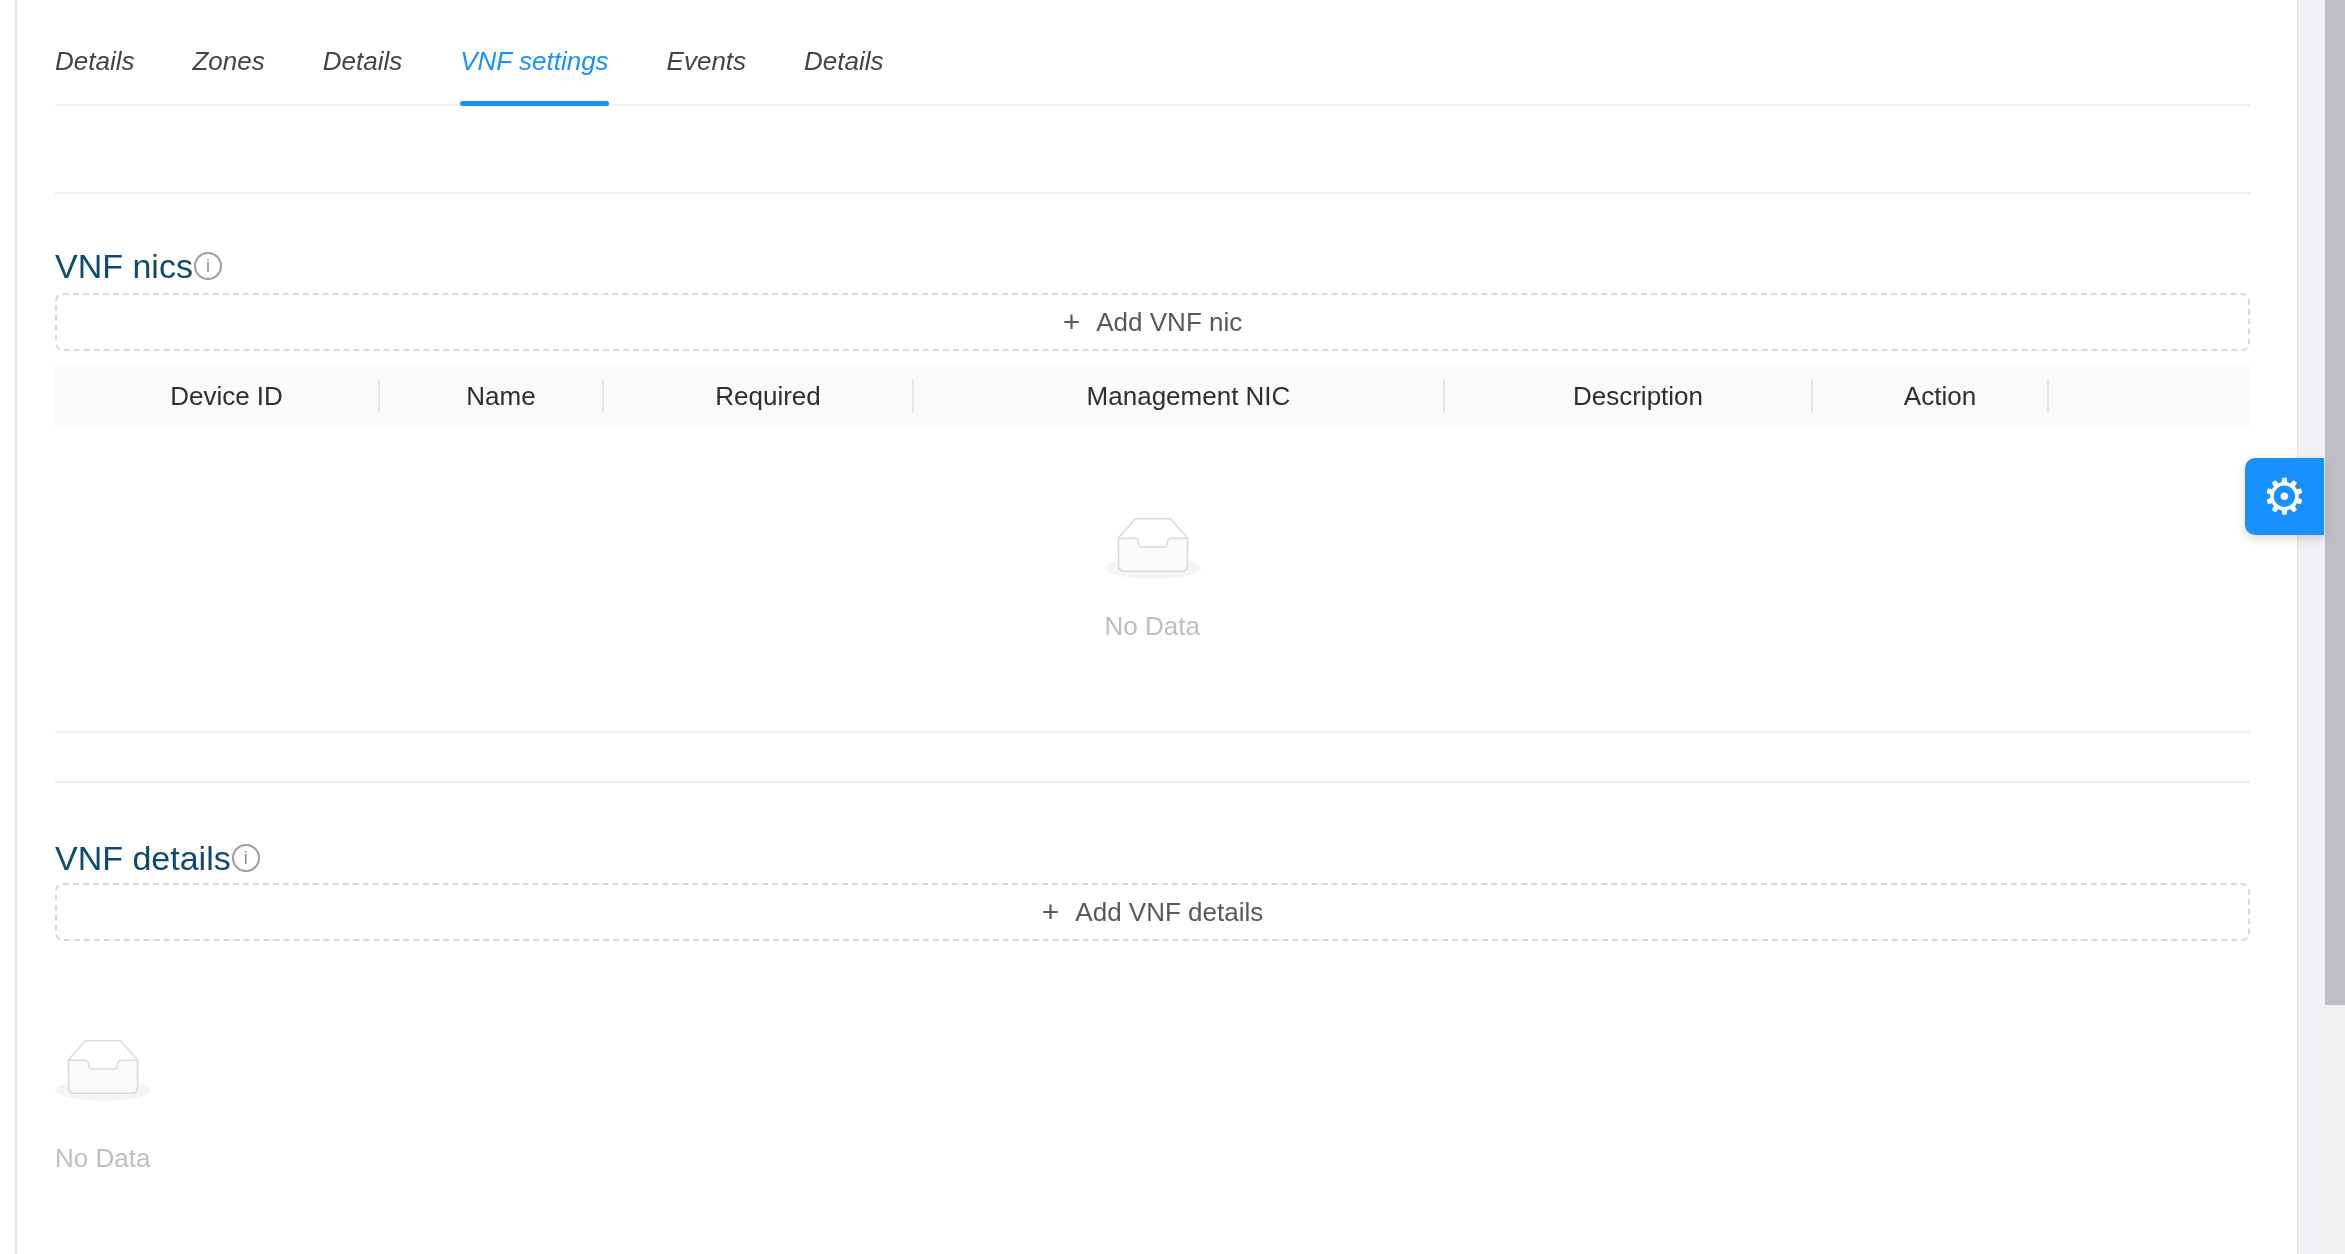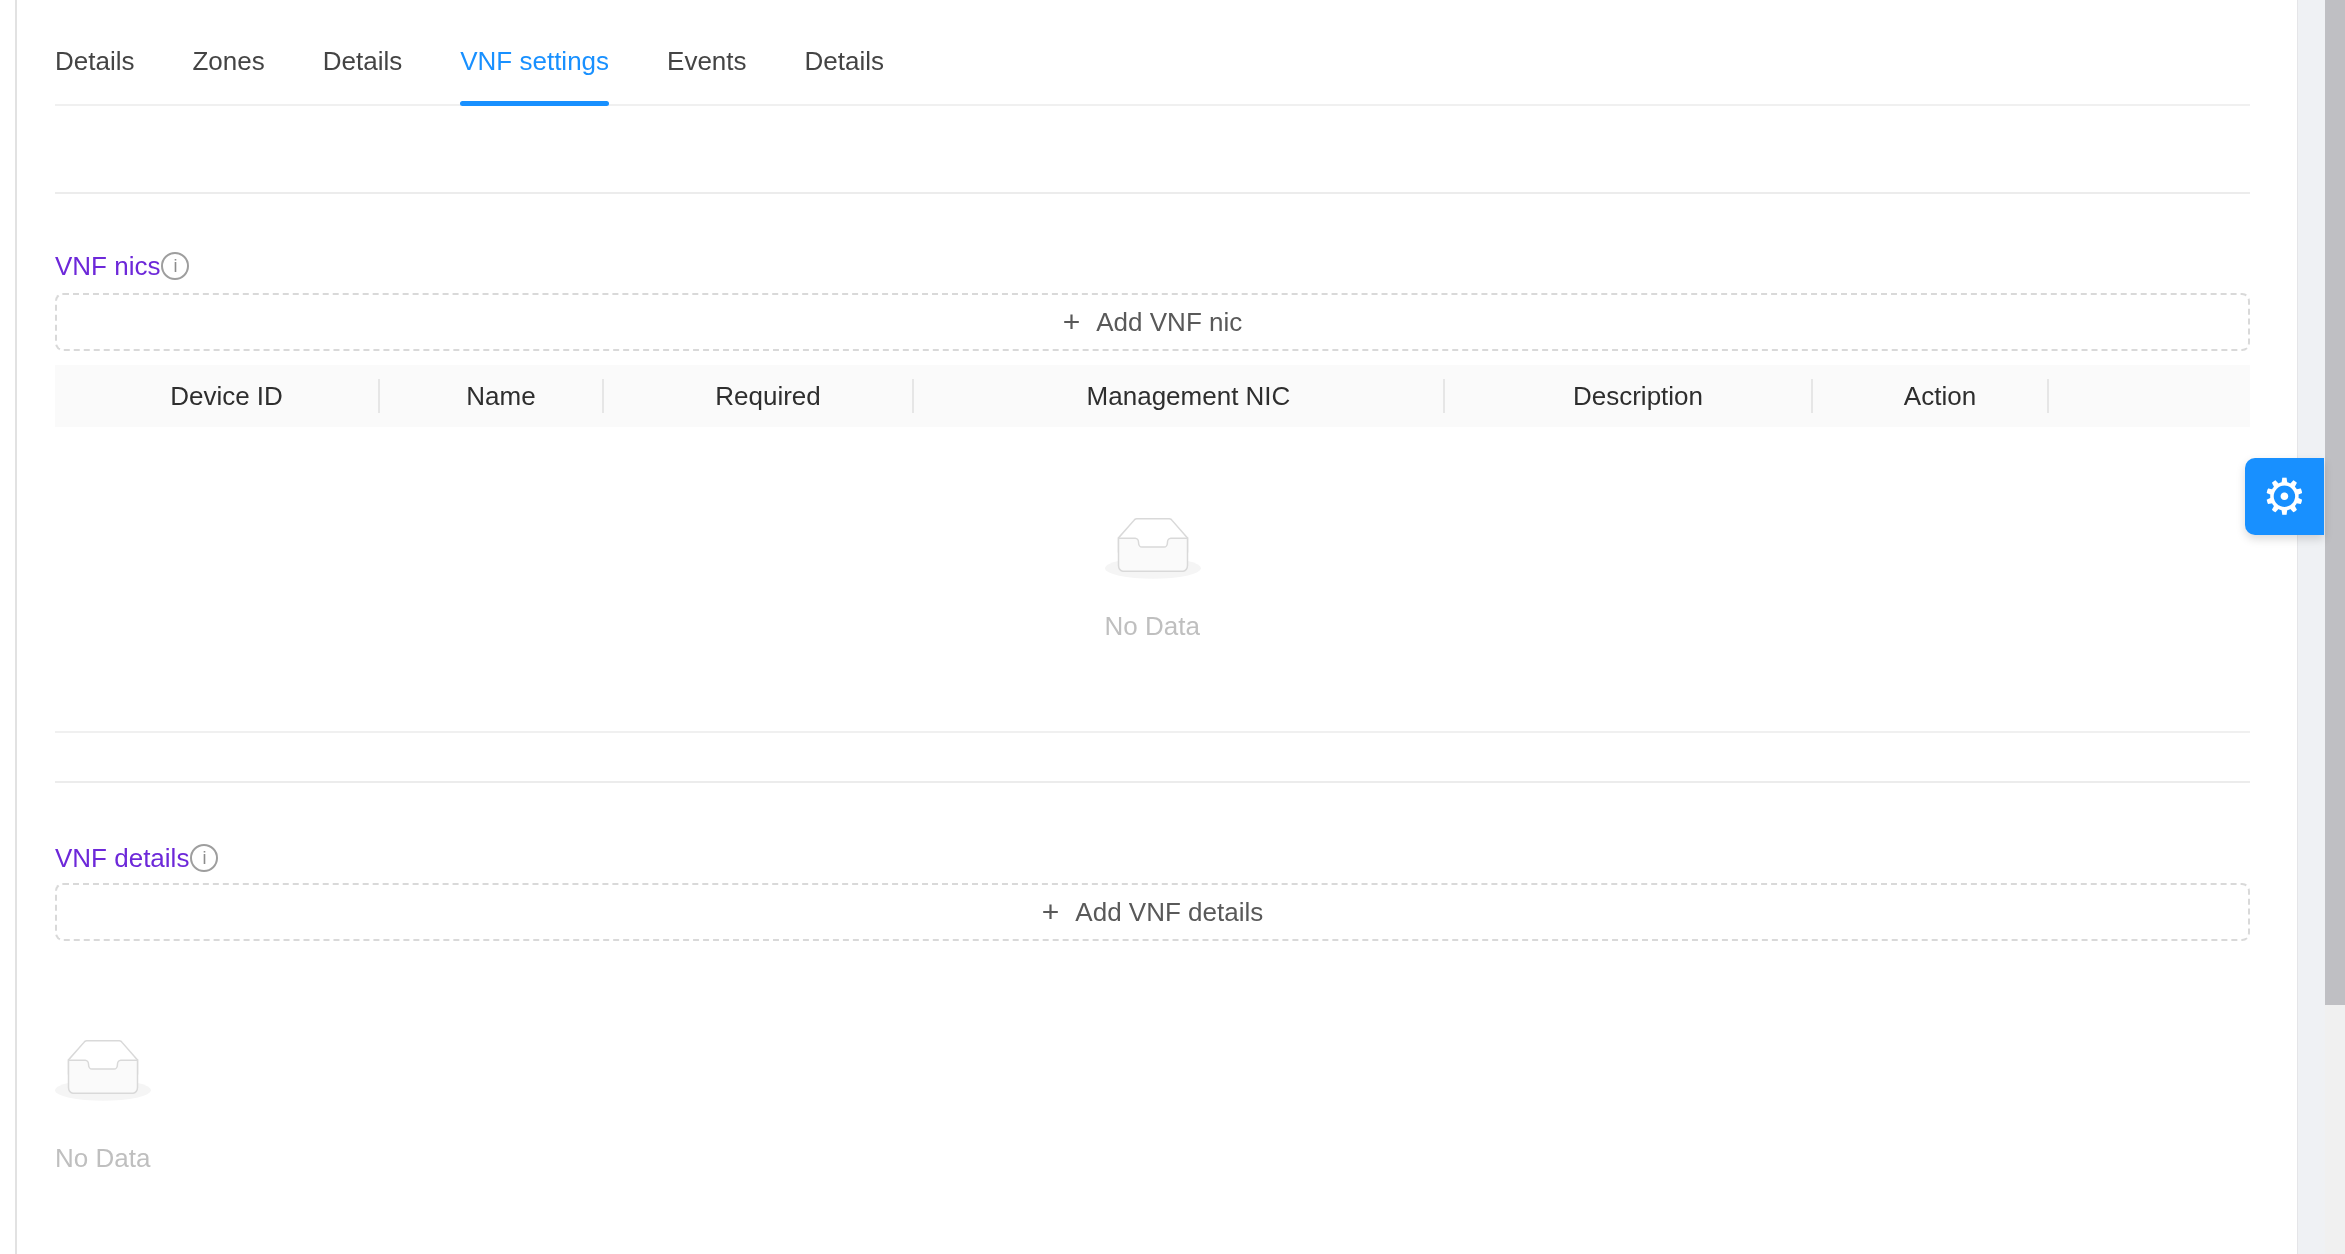--- a/index.html
+++ b/index.html
@@ -16,34 +16,34 @@
   .left-rule { position: absolute; left: 15px; top: 0; width: 2px; height: 100%; background: #e2e2e2; }
 
   
   .bg-strip { position: absolute; right: 20px; top: 0; width: 28px; height: 100%; background: #eff1f4; border-left: 1px solid #e5e5e8; }
   .scrollbar { position: absolute; right: 0; top: 0; width: 20px; height: 100%; background: #f0f0f0; }
   .scroll-thumb { position: absolute; top: 0; left: 0; width: 100%; height: 1005px; background: #bfbfc3; }
 
   .content { position: relative; margin-left: 55px; width: 2195px; }
 
   
-  .tab-bar { display: flex; align-items: flex-end; padding-top: 44px; border-bottom: 2px solid #f0f0f0; }
+  .tab-bar { display: flex; align-items: flex-end; padding-top: 44px; border-bottom: 2px solid #f0f0f0; font-style: italic; }
   .tab { position: relative; margin-right: 58px; padding-bottom: 26px; font-size: 26px; line-height: 34px;
          color: #444444; cursor: pointer; white-space: nowrap; }
   .tab.active { color: #1890ff; text-align: center; }
   .tab.active::after { content: ""; position: absolute; left: 0; right: 0; bottom: -2px; height: 5px;
                        background: #1890ff; border-radius: 3px; }
 
   .divider { height: 2px; background: #ececec; }
   .divider-1 { margin-top: 86px; }
   .divider-2 { margin-top: 48px; }
 
   
   .label-row { display: flex; align-items: center; margin-top: 55px; height: 34px; }
-  .section-title { font-size: 26px; color: #6d28d9; line-height: 34px; }
+  .section-title { font-size: 34px; color: #0c4a6e; line-height: 34px; }
   .info-icon { display: inline-flex; align-items: center; justify-content: center;
                width: 28px; height: 28px; border: 2.5px solid #9e9e9e; border-radius: 50%;
                color: #8c8c8c; font-size: 18px; line-height: 1; margin-left: 1px; cursor: pointer; }
 
   
   .add-btn { display: flex; align-items: center; justify-content: center; width: 100%; height: 58px;
              margin-top: 10px; background: #fff; border: 2px dashed #d9d9d9; border-radius: 8px;
              font-family: inherit; font-size: 26px; color: #595959; cursor: pointer; }
   .add-btn .plus { font-size: 30px; font-weight: 300; margin-right: 16px; color: #595959; }
   .btn-details { margin-top: 8px; }

